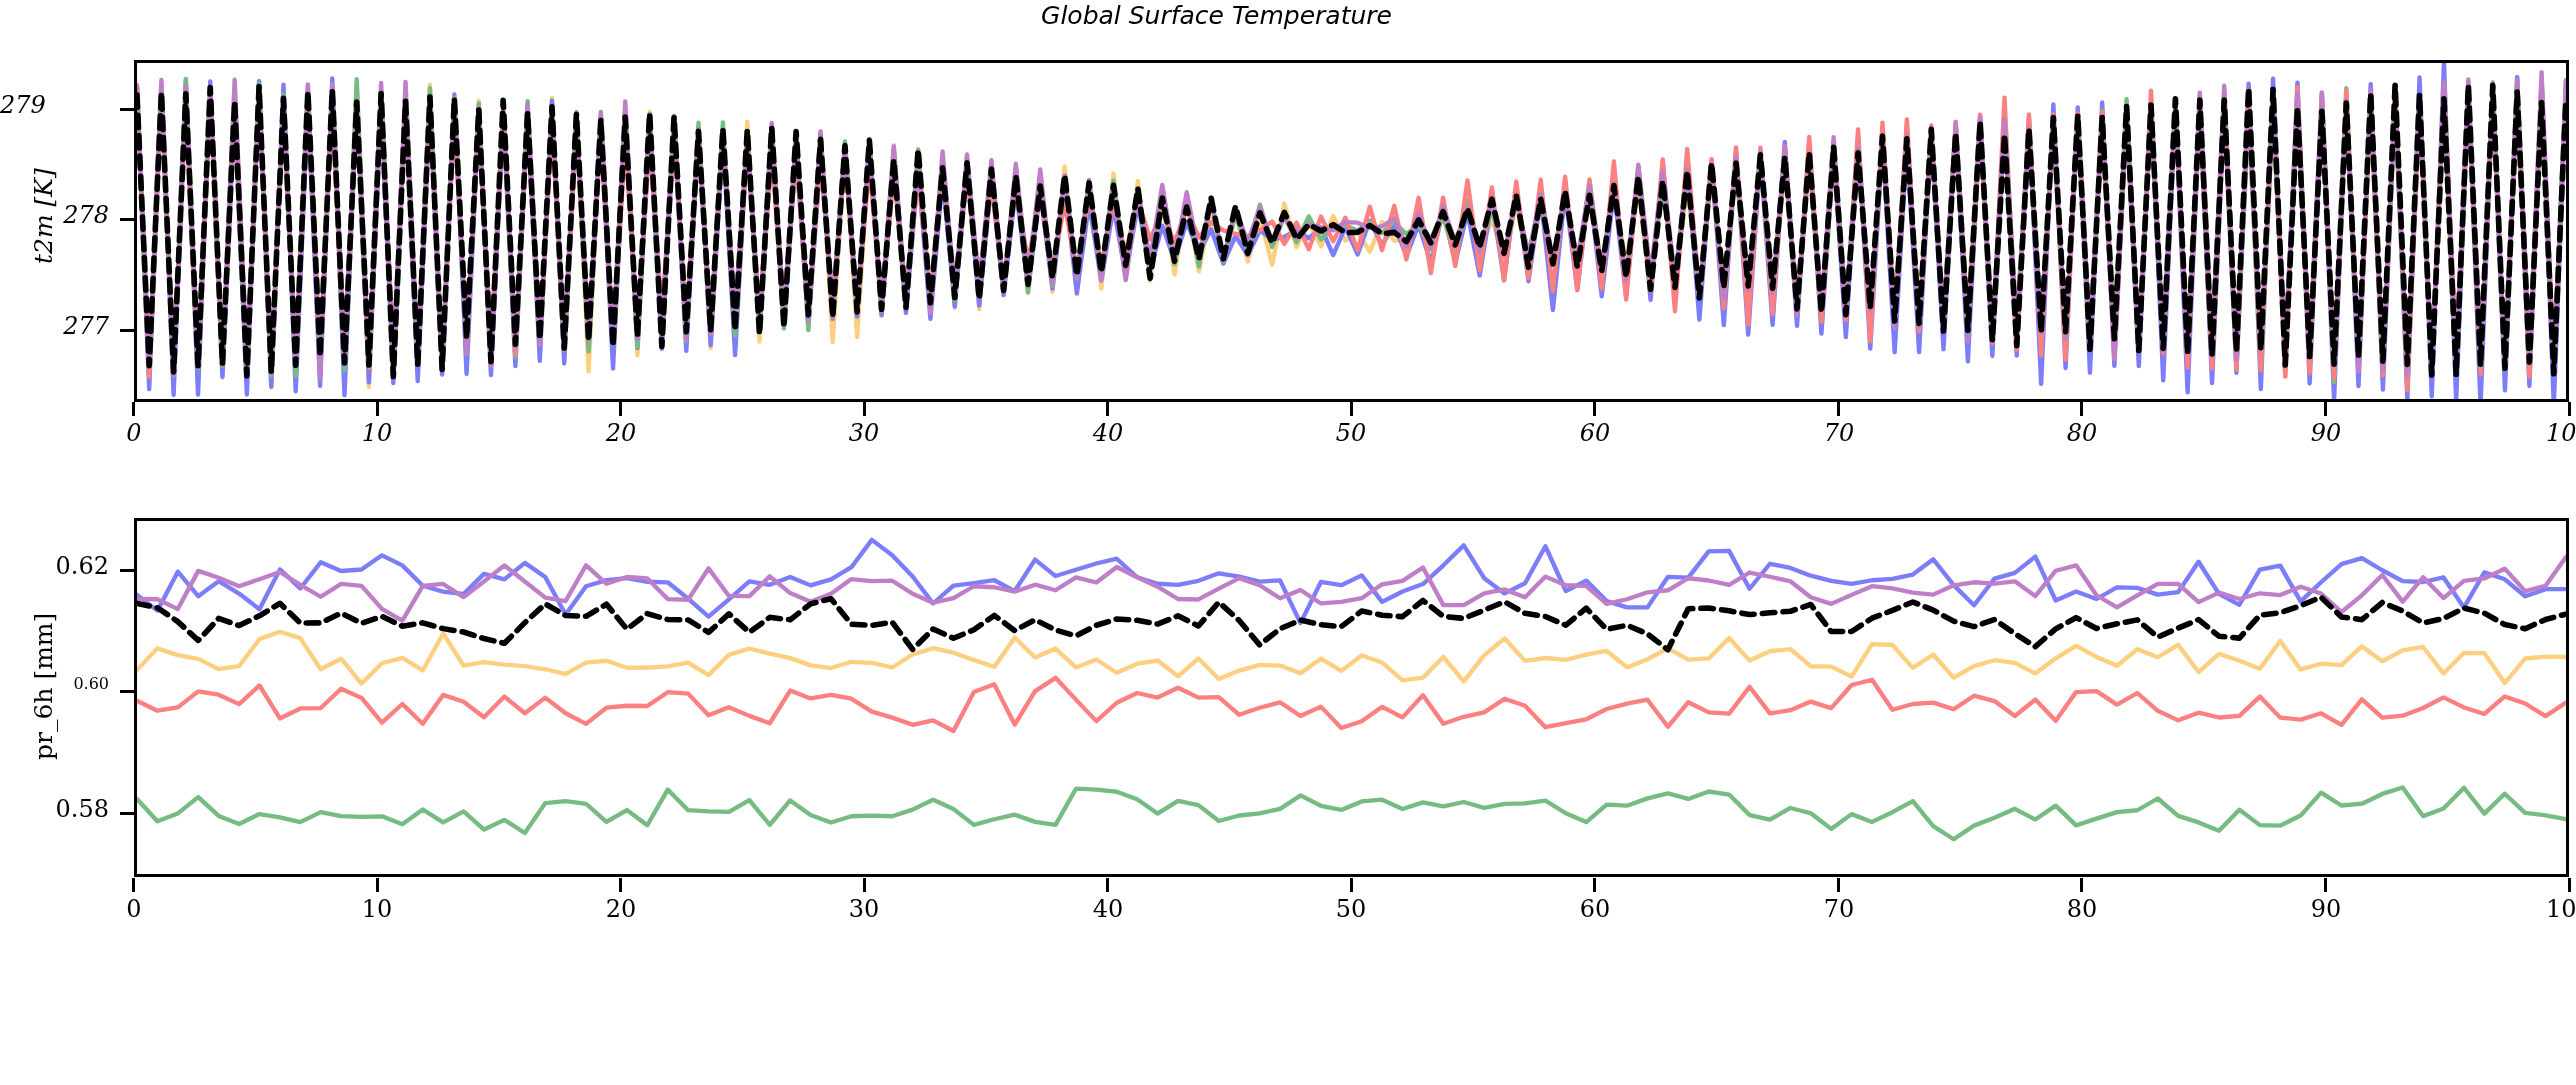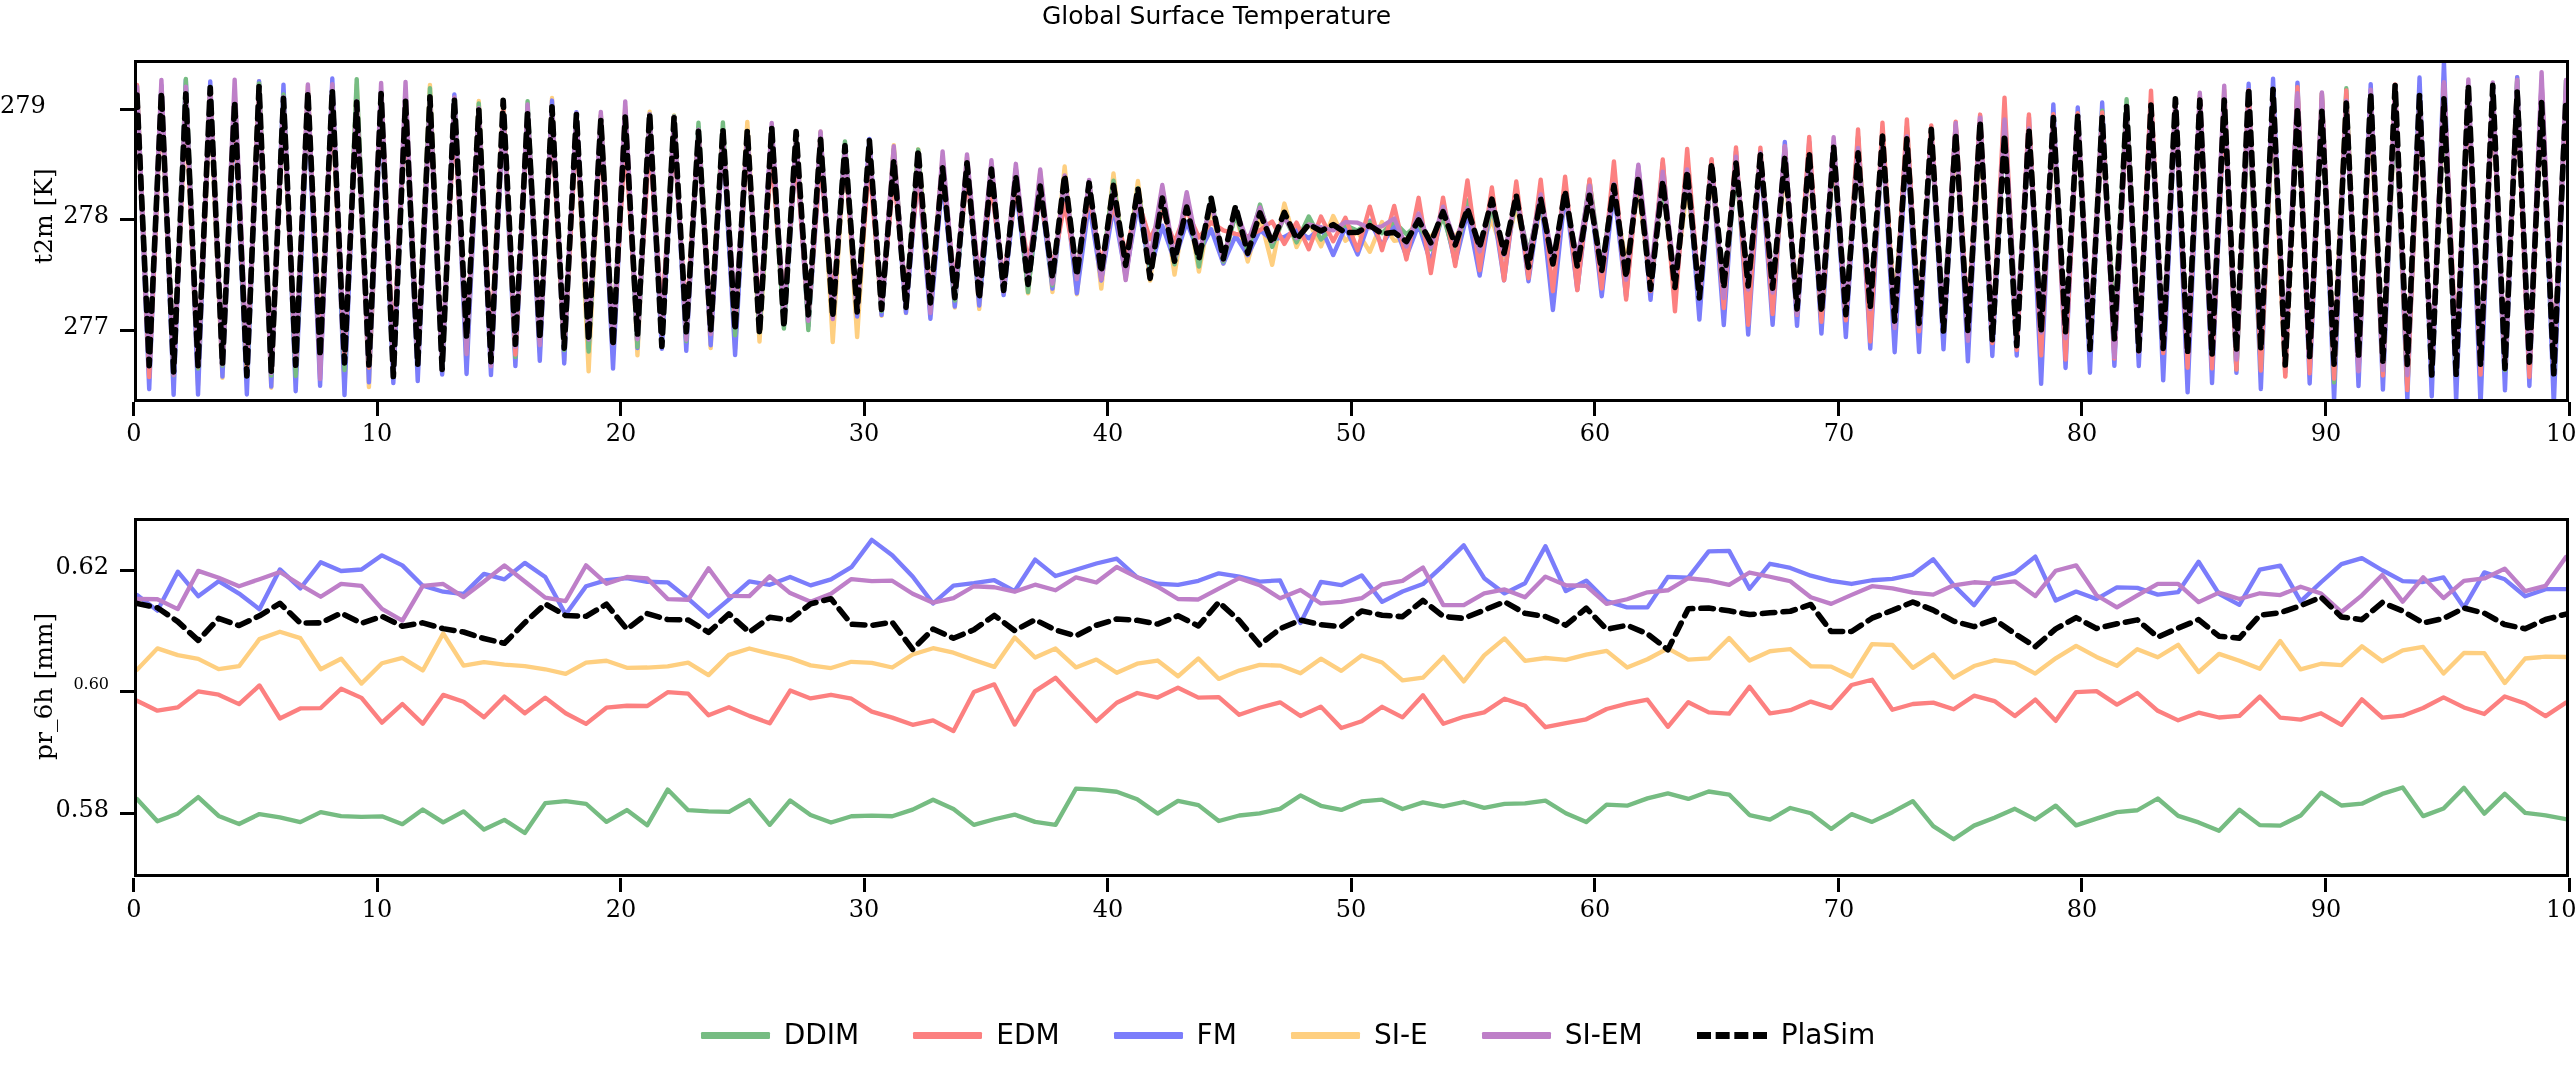--- a/index.html
+++ b/index.html
@@ -76,21 +76,21 @@
   .legend-label{
     font-family:"DejaVu Sans", sans-serif;
     font-size:28px;line-height:1;white-space:nowrap;
   }
 </style>
 </head>
 <body>
 
 <div class="figure">
 
-  <div class="panel" style="left:0;top:0;width:2433px;height:452px;">
+  <div class="panel" style="left:0;top:0;width:2433px;height:452px;font-style:italic;">
 
     <div class="panel-title" style="top:2.5px;">Global Surface Temperature</div>
 
     <div class="ylabel" style="left:31px;top:264px;">t2m [K]</div>
 
     <div class="axes" id="axes-temperature" style="left:134px;top:60px;width:2435px;height:342px;">
       <svg id="svg-temperature" viewBox="0 0 3877 545" preserveAspectRatio="none">
           <path d="M0.00 67.54 L19.48 497.36 L38.96 43.97 L58.45 500.31 L77.93 62.91 L97.41 522.83 L116.89 55.04 L136.38 510.66 L155.86 47.28 L175.34 502.55 L194.82 29.35 L214.31 526.71 L233.79 47.80 L253.27 512.69 L272.75 37.59 L292.24 504.83 L311.72 52.97 L331.20 526.22 L350.68 35.10 L370.17 525.69 L389.65 52.93 L409.13 503.54 L428.61 56.21 L448.10 486.59 L467.58 35.42 L487.06 502.70 L506.54 56.39 L526.03 493.06 L545.51 61.63 L564.99 484.12 L584.47 67.10 L603.95 458.33 L623.44 89.74 L642.92 469.11 L662.40 56.76 L681.88 482.95 L701.37 86.74 L720.85 500.18 L740.33 83.68 L759.81 451.12 L779.30 70.60 L798.78 474.34 L818.26 79.05 L837.74 461.74 L857.23 85.14 L876.71 455.34 L896.19 109.42 L915.67 462.59 L935.16 110.09 L954.64 463.65 L974.12 95.61 L993.60 451.78 L1013.09 109.20 L1032.57 425.52 L1052.05 114.79 L1071.53 425.64 L1091.02 111.32 L1110.50 452.86 L1129.98 133.13 L1149.46 444.60 L1168.94 137.23 L1188.43 410.07 L1207.91 133.29 L1227.39 405.72 L1246.87 140.11 L1266.36 386.12 L1285.84 152.92 L1305.32 396.59 L1324.80 152.80 L1344.29 398.96 L1363.77 167.18 L1383.25 364.79 L1402.73 172.41 L1422.22 373.53 L1441.70 176.14 L1461.18 371.69 L1480.66 167.78 L1500.15 375.26 L1519.63 192.21 L1539.11 366.05 L1558.59 179.16 L1578.08 350.89 L1597.56 191.37 L1617.04 353.09 L1636.52 201.56 L1656.01 343.33 L1675.49 219.92 L1694.97 338.25 L1714.45 232.95 L1733.93 325.24 L1753.42 242.88 L1772.90 322.07 L1792.38 249.25 L1811.86 327.44 L1831.35 227.98 L1850.83 298.69 L1870.31 257.85 L1889.79 297.45 L1909.28 248.25 L1928.76 288.47 L1948.24 273.70 L1967.72 306.32 L1987.21 257.96 L2006.69 288.64 L2026.17 285.16 L2045.65 266.12 L2065.14 283.03 L2084.62 253.72 L2104.10 283.76 L2123.58 245.53 L2143.07 302.94 L2162.55 253.66 L2182.03 316.04 L2201.51 231.20 L2220.99 325.57 L2240.48 236.89 L2259.96 325.07 L2279.44 226.87 L2298.92 321.73 L2318.41 218.60 L2337.89 332.91 L2357.37 212.44 L2376.85 324.01 L2396.34 203.53 L2415.82 358.77 L2435.30 187.05 L2454.78 366.17 L2474.27 198.95 L2493.75 363.47 L2513.23 180.86 L2532.71 385.66 L2552.20 152.56 L2571.68 366.39 L2591.16 165.85 L2610.64 368.94 L2630.13 172.83 L2649.61 382.24 L2669.09 162.18 L2688.57 406.15 L2708.06 149.14 L2727.54 415.36 L2747.02 139.15 L2766.50 413.11 L2785.98 127.79 L2805.47 395.96 L2824.95 127.80 L2844.43 404.37 L2863.91 121.68 L2883.40 423.30 L2902.88 122.57 L2922.36 458.85 L2941.84 123.16 L2961.33 435.23 L2980.81 105.03 L3000.29 439.67 L3019.77 101.71 L3039.26 432.19 L3058.74 103.09 L3078.22 455.07 L3097.70 95.60 L3117.19 453.53 L3136.67 105.01 L3156.15 440.70 L3175.63 97.96 L3195.12 456.49 L3214.60 84.21 L3234.08 455.07 L3253.56 71.27 L3273.05 480.28 L3292.53 90.87 L3312.01 493.17 L3331.49 43.47 L3350.97 477.08 L3370.46 80.07 L3389.94 490.70 L3409.42 68.72 L3428.90 508.10 L3448.39 34.91 L3467.87 479.23 L3487.35 64.43 L3506.83 475.56 L3526.32 49.61 L3545.80 505.01 L3565.28 69.26 L3584.76 505.15 L3604.25 78.78 L3623.73 487.67 L3643.21 60.51 L3662.69 505.64 L3682.18 62.17 L3701.66 519.78 L3721.14 45.56 L3740.62 511.34 L3760.11 59.83 L3779.59 488.36 L3799.07 22.97 L3818.55 512.28 L3838.04 47.91 L3857.52 492.22 L3877.00 44.88 " fill="none" stroke="#fecf80" stroke-width="7" stroke-linecap="round" stroke-linejoin="round"></path>
           <path d="M0.00 47.37 L19.48 529.13 L38.96 36.03 L58.45 538.44 L77.93 27.30 L97.41 537.91 L116.89 29.82 L136.38 508.59 L155.86 74.53 L175.34 537.69 L194.82 29.34 L214.31 524.83 L233.79 35.16 L253.27 532.44 L272.75 66.83 L292.24 523.82 L311.72 25.16 L331.20 538.85 L350.68 51.82 L370.17 518.13 L389.65 69.77 L409.13 519.18 L428.61 64.20 L448.10 515.89 L467.58 66.77 L487.06 505.57 L506.54 51.04 L526.03 504.42 L545.51 80.68 L564.99 506.38 L584.47 82.35 L603.95 491.60 L623.44 85.00 L642.92 483.04 L662.40 60.88 L681.88 487.45 L701.37 79.63 L720.85 462.74 L740.33 96.08 L759.81 495.67 L779.30 89.89 L798.78 462.35 L818.26 98.59 L837.74 463.52 L857.23 101.55 L876.71 466.80 L896.19 104.49 L915.67 457.82 L935.16 120.85 L954.64 473.76 L974.12 121.16 L993.60 425.84 L1013.09 103.58 L1032.57 426.18 L1052.05 140.61 L1071.53 426.69 L1091.02 154.67 L1110.50 393.91 L1129.98 135.31 L1149.46 411.49 L1168.94 123.25 L1188.43 409.07 L1207.91 162.70 L1227.39 405.28 L1246.87 174.21 L1266.36 414.90 L1285.84 185.29 L1305.32 395.02 L1324.80 167.64 L1344.29 393.59 L1363.77 188.50 L1383.25 376.57 L1402.73 201.72 L1422.22 365.47 L1441.70 207.78 L1461.18 366.02 L1480.66 197.35 L1500.15 373.46 L1519.63 227.32 L1539.11 352.81 L1558.59 233.25 L1578.08 344.52 L1597.56 228.79 L1617.04 336.71 L1636.52 263.78 L1656.01 320.79 L1675.49 257.75 L1694.97 308.20 L1714.45 269.66 L1733.93 325.26 L1753.42 280.35 L1772.90 311.86 L1792.38 271.20 L1811.86 287.05 L1831.35 281.86 L1850.83 271.08 L1870.31 284.43 L1889.79 266.36 L1909.28 311.49 L1928.76 266.24 L1948.24 310.51 L1967.72 255.70 L1987.21 295.67 L2006.69 261.97 L2026.17 313.21 L2045.65 261.97 L2065.14 324.45 L2084.62 239.47 L2104.10 324.32 L2123.58 242.10 L2143.07 344.94 L2162.55 223.02 L2182.03 352.53 L2201.51 201.52 L2220.99 353.99 L2240.48 215.64 L2259.96 400.79 L2279.44 209.28 L2298.92 367.67 L2318.41 202.25 L2337.89 378.49 L2357.37 205.92 L2376.85 379.17 L2396.34 167.66 L2415.82 384.19 L2435.30 161.11 L2454.78 384.54 L2474.27 162.83 L2493.75 416.23 L2513.23 158.09 L2532.71 425.14 L2552.20 143.56 L2571.68 440.37 L2591.16 152.33 L2610.64 424.63 L2630.13 127.87 L2649.61 426.45 L2669.09 128.07 L2688.57 438.76 L2708.06 141.92 L2727.54 444.63 L2747.02 122.06 L2766.50 463.10 L2785.98 126.02 L2805.47 469.13 L2824.95 128.25 L2844.43 468.82 L2863.91 114.65 L2883.40 464.63 L2902.88 100.23 L2922.36 483.89 L2941.84 85.56 L2961.33 475.27 L2980.81 93.38 L3000.29 474.75 L3019.77 87.72 L3039.26 520.41 L3058.74 67.24 L3078.22 494.73 L3097.70 72.01 L3117.19 502.45 L3136.67 64.05 L3156.15 491.25 L3175.63 82.22 L3195.12 491.74 L3214.60 61.99 L3234.08 514.73 L3253.56 70.70 L3273.05 534.11 L3292.53 63.29 L3312.01 519.19 L3331.49 71.94 L3350.97 502.72 L3370.46 33.64 L3389.94 528.99 L3409.42 25.44 L3428.90 502.07 L3448.39 31.97 L3467.87 519.81 L3487.35 57.66 L3506.83 546.84 L3526.32 52.71 L3545.80 524.06 L3565.28 34.26 L3584.76 529.72 L3604.25 54.60 L3623.73 545.46 L3643.21 23.48 L3662.69 540.79 L3682.18 -1.31 L3701.66 548.18 L3721.14 40.32 L3740.62 556.57 L3760.11 39.18 L3779.59 531.06 L3799.07 22.79 L3818.55 523.96 L3838.04 29.81 L3857.52 555.06 L3877.00 46.66 " fill="none" stroke="#7b7dfb" stroke-width="7" stroke-linecap="round" stroke-linejoin="round"></path>
           <path d="M0.00 37.09 L19.48 492.03 L38.96 50.80 L58.45 506.78 L77.93 25.62 L97.41 495.77 L116.89 38.61 L136.38 490.97 L155.86 57.57 L175.34 506.84 L194.82 33.17 L214.31 507.21 L233.79 50.75 L253.27 507.70 L272.75 45.64 L292.24 490.99 L311.72 38.46 L331.20 498.19 L350.68 26.18 L370.17 494.34 L389.65 44.99 L409.13 489.79 L428.61 60.42 L448.10 484.84 L467.58 40.67 L487.06 491.88 L506.54 56.98 L526.03 470.30 L545.51 65.62 L564.99 470.50 L584.47 76.82 L603.95 477.00 L623.44 62.00 L642.92 451.75 L662.40 77.96 L681.88 465.72 L701.37 87.90 L720.85 468.00 L740.33 85.30 L759.81 451.94 L779.30 76.57 L798.78 460.62 L818.26 82.40 L837.74 435.04 L857.23 85.84 L876.71 451.30 L896.19 96.96 L915.67 430.08 L935.16 96.33 L954.64 441.74 L974.12 122.86 L993.60 436.80 L1013.09 130.92 L1032.57 430.84 L1052.05 114.13 L1071.53 433.20 L1091.02 113.59 L1110.50 412.12 L1129.98 127.20 L1149.46 400.64 L1168.94 145.46 L1188.43 402.58 L1207.91 139.60 L1227.39 389.18 L1246.87 140.35 L1266.36 399.30 L1285.84 156.95 L1305.32 385.29 L1324.80 168.12 L1344.29 367.66 L1363.77 171.89 L1383.25 367.64 L1402.73 171.62 L1422.22 371.76 L1441.70 186.98 L1461.18 361.09 L1480.66 184.97 L1500.15 349.89 L1519.63 191.82 L1539.11 344.16 L1558.59 190.69 L1578.08 344.11 L1597.56 202.87 L1617.04 331.65 L1636.52 215.74 L1656.01 326.61 L1675.49 215.31 L1694.97 330.33 L1714.45 218.69 L1733.93 322.16 L1753.42 245.27 L1772.90 305.13 L1792.38 229.60 L1811.86 298.39 L1831.35 248.65 L1850.83 290.97 L1870.31 248.86 L1889.79 286.32 L1909.28 266.09 L1928.76 263.26 L1948.24 271.87 L1967.72 257.88 L1987.21 275.98 L2006.69 257.46 L2026.17 277.77 L2045.65 259.90 L2065.14 302.22 L2084.62 247.63 L2104.10 316.22 L2123.58 222.77 L2143.07 310.51 L2162.55 234.23 L2182.03 311.65 L2201.51 223.43 L2220.99 308.63 L2240.48 221.75 L2259.96 323.85 L2279.44 209.36 L2298.92 334.83 L2318.41 191.39 L2337.89 336.77 L2357.37 188.14 L2376.85 359.29 L2396.34 186.64 L2415.82 360.84 L2435.30 192.74 L2454.78 363.91 L2474.27 174.01 L2493.75 379.13 L2513.23 166.08 L2532.71 386.11 L2552.20 168.52 L2571.68 391.53 L2591.16 143.97 L2610.64 391.47 L2630.13 150.29 L2649.61 406.39 L2669.09 142.81 L2688.57 415.82 L2708.06 151.67 L2727.54 397.54 L2747.02 119.09 L2766.50 414.59 L2785.98 134.87 L2805.47 415.34 L2824.95 102.81 L2844.43 428.39 L2863.91 127.45 L2883.40 408.33 L2902.88 102.73 L2922.36 429.65 L2941.84 101.76 L2961.33 450.18 L2980.81 93.59 L3000.29 428.69 L3019.77 101.25 L3039.26 430.29 L3058.74 99.56 L3078.22 449.70 L3097.70 98.93 L3117.19 459.50 L3136.67 77.30 L3156.15 441.28 L3175.63 58.80 L3195.12 453.86 L3214.60 72.25 L3234.08 451.23 L3253.56 68.13 L3273.05 463.58 L3292.53 66.61 L3312.01 475.26 L3331.49 60.68 L3350.97 496.98 L3370.46 81.49 L3389.94 497.17 L3409.42 74.41 L3428.90 481.80 L3448.39 73.49 L3467.87 467.00 L3487.35 49.43 L3506.83 518.12 L3526.32 40.99 L3545.80 487.30 L3565.28 69.40 L3584.76 503.28 L3604.25 62.19 L3623.73 528.55 L3643.21 53.46 L3662.69 495.28 L3682.18 59.16 L3701.66 499.06 L3721.14 43.06 L3740.62 493.13 L3760.11 40.18 L3779.59 498.04 L3799.07 28.16 L3818.55 474.53 L3838.04 41.94 L3857.52 500.42 L3877.00 28.05 " fill="none" stroke="#76bc82" stroke-width="7" stroke-linecap="round" stroke-linejoin="round"></path>
@@ -174,41 +174,15 @@
         <div style="position: absolute; width: 3.1px; height: 14px; background: rgb(0, 0, 0); left: 2080px; top: 413px;"></div>
         <div style="position: absolute; left: 2082px; transform: translateX(-50%); top: 432px; font-size: 24px; line-height: 1; white-space: nowrap;">80</div>
         <div style="position: absolute; width: 3.1px; height: 14px; background: rgb(0, 0, 0); left: 2324px; top: 413px;"></div>
         <div style="position: absolute; left: 2326px; transform: translateX(-50%); top: 432px; font-size: 24px; line-height: 1; white-space: nowrap;">90</div>
         <div style="position: absolute; width: 3.1px; height: 14px; background: rgb(0, 0, 0); left: 2568px; top: 413px;"></div>
         <div style="position: absolute; left: 2569px; transform: translateX(-50%); top: 432px; font-size: 24px; line-height: 1; white-space: nowrap;">100</div>
       </div>
 
   </div>
 
-  <div class="legend" id="figure-legend" style="left:0;right:0;top:1013px;height:44px;">
-      <div class="legend-entry">
-        <div class="legend-swatch" style="background: rgb(118, 188, 130);"></div>
-        <div class="legend-label">DDIM</div>
-      </div>
-      <div class="legend-entry">
-        <div class="legend-swatch" style="background: rgb(252, 128, 128);"></div>
-        <div class="legend-label">EDM</div>
-      </div>
-      <div class="legend-entry">
-        <div class="legend-swatch" style="background: rgb(123, 125, 251);"></div>
-        <div class="legend-label">FM</div>
-      </div>
-      <div class="legend-entry">
-        <div class="legend-swatch" style="background: rgb(254, 207, 128);"></div>
-        <div class="legend-label">SI-E</div>
-      </div>
-      <div class="legend-entry">
-        <div class="legend-swatch" style="background: rgb(190, 127, 200);"></div>
-        <div class="legend-label">SI-EM</div>
-      </div>
-      <div class="legend-entry">
-        <div class="legend-swatch dashed" style="border-top-color: rgb(0, 0, 0);"></div>
-        <div class="legend-label">PlaSim</div>
-      </div>
-    </div>
 
 </div>
 
 
 </body></html>

